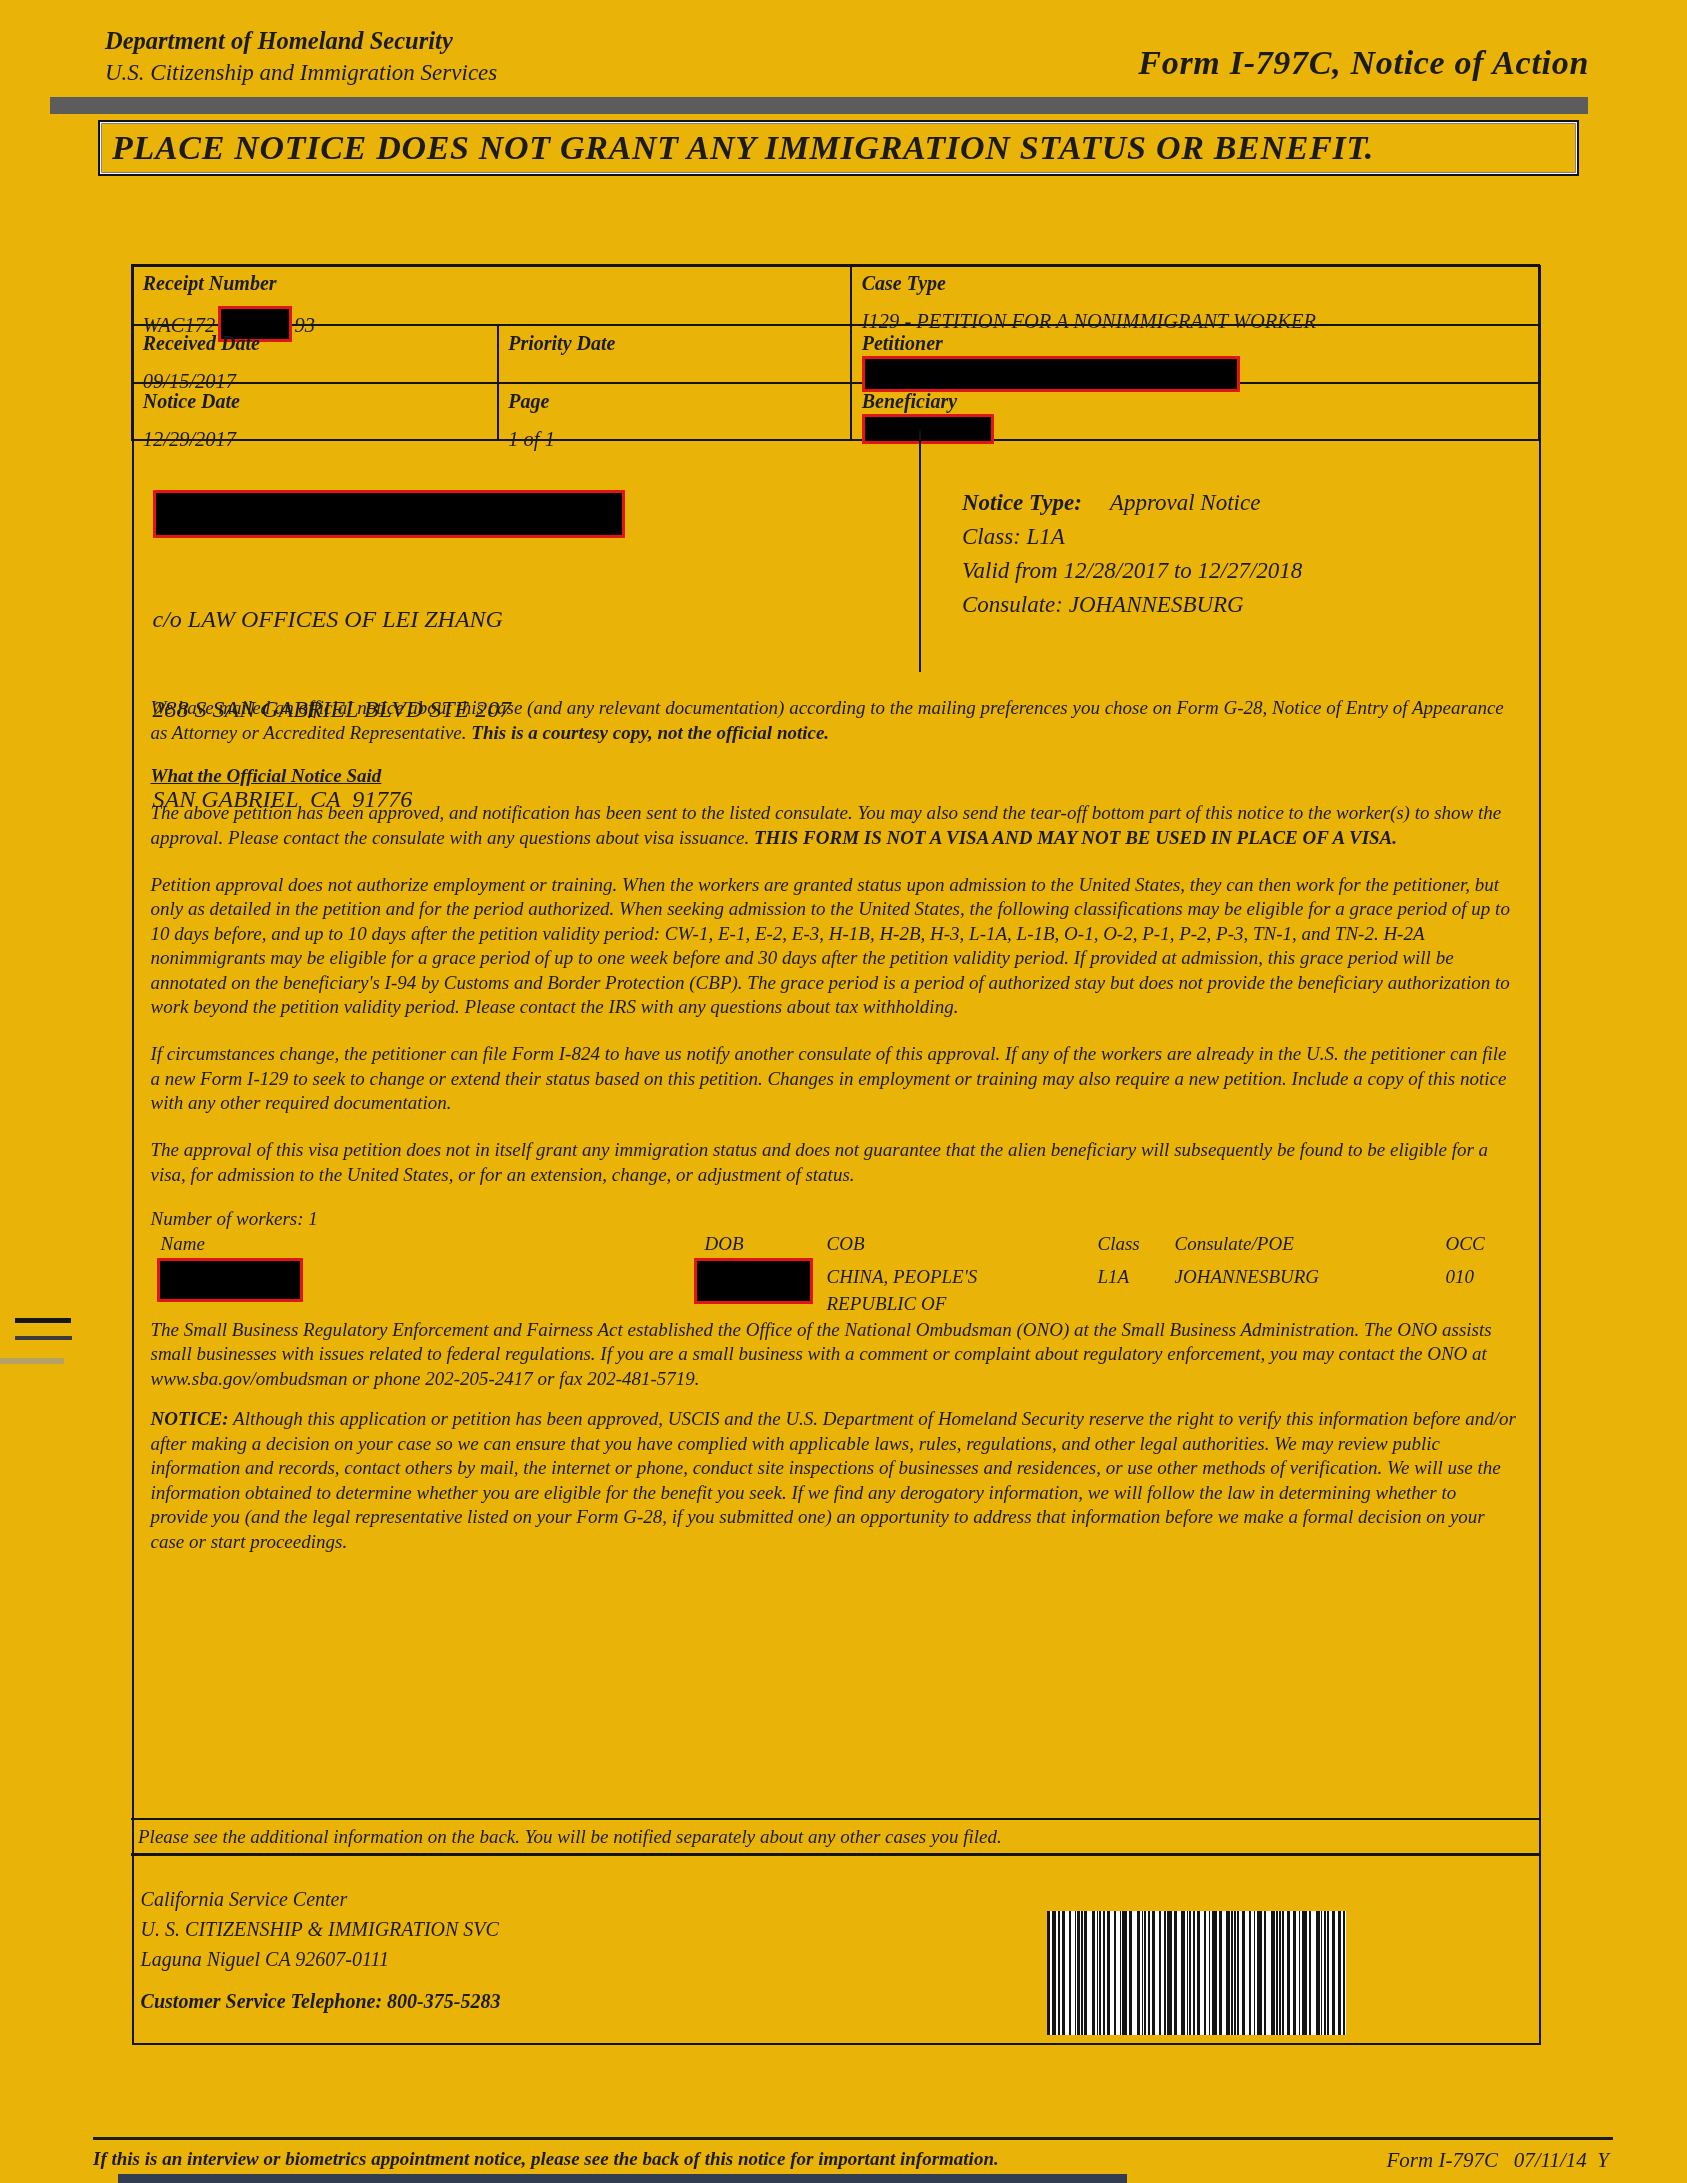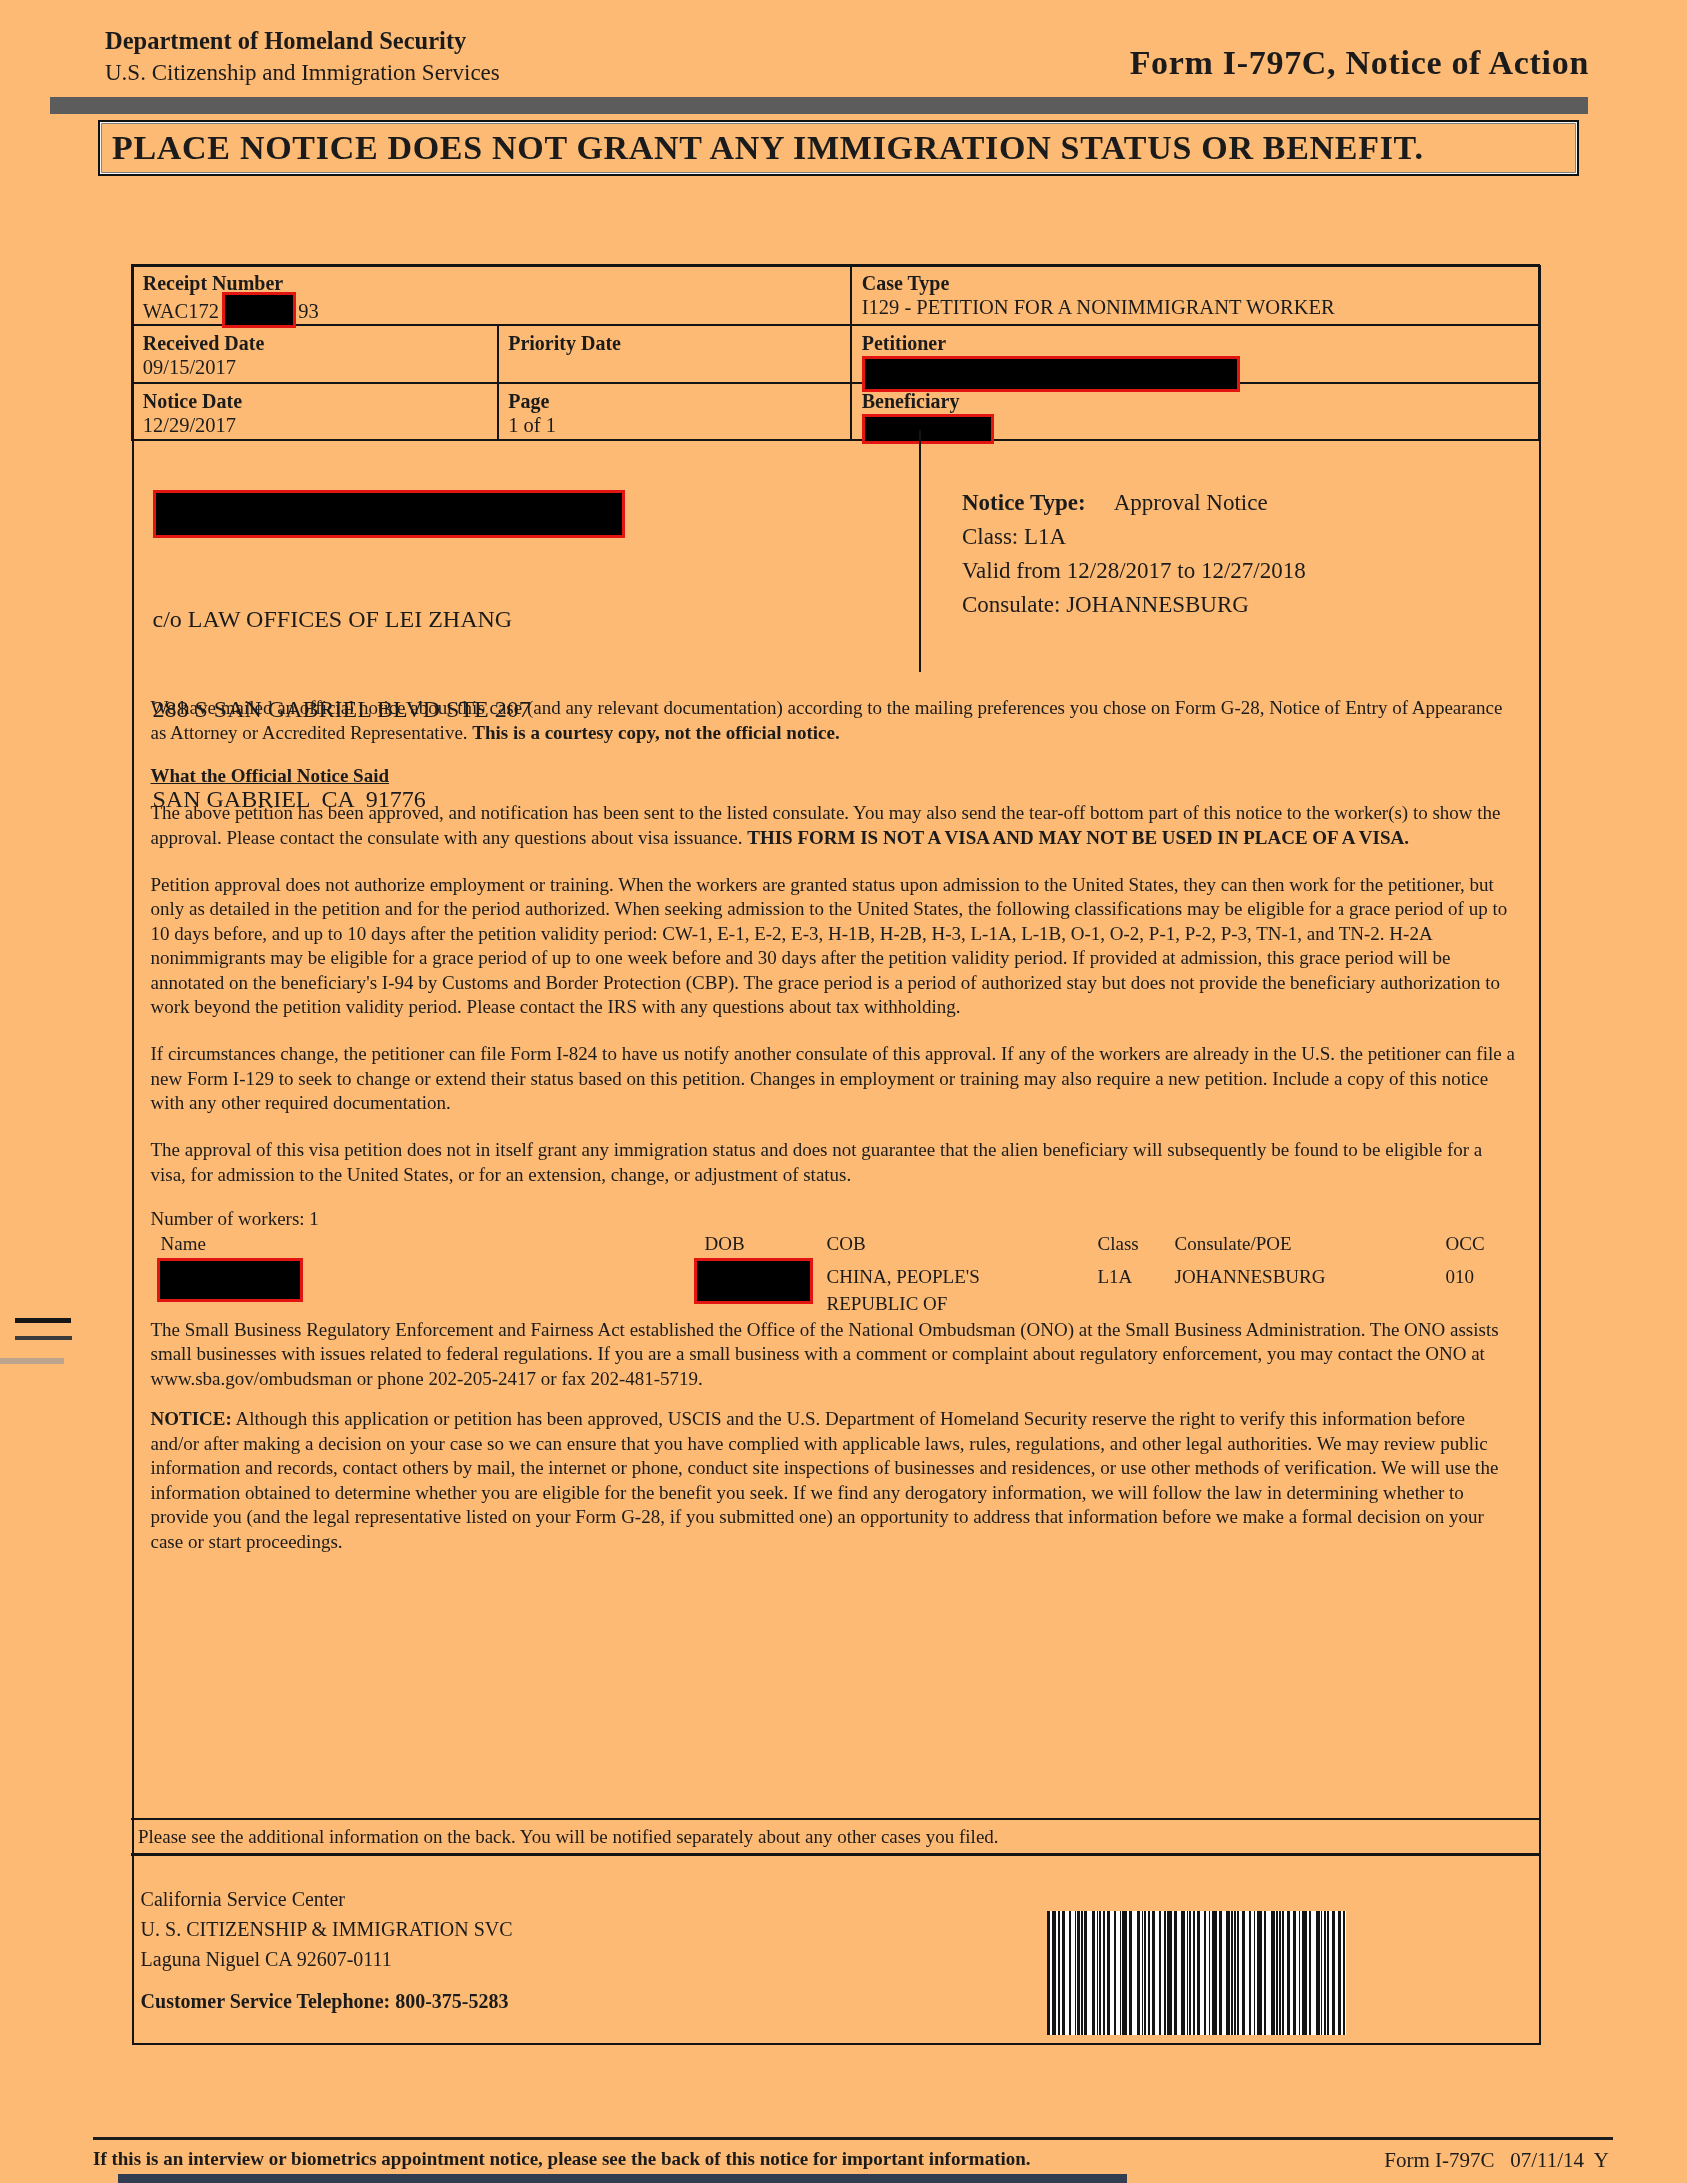--- a/index.html
+++ b/index.html
@@ -1,22 +1,23 @@
 <!DOCTYPE html>
 <html style="font-size:10.6px"><head>
 <meta charset="utf-8">
 <style>
   html,body{margin:0;padding:0;}
   .page{
     position:relative;
     width:1687px;height:2183px;
-    background:#fdba74;
+    background:#eab308;
     font-family:"Liberation Serif","DejaVu Serif",serif;
     color:#1b1b1b;
     overflow:hidden;
+    font-style:italic;
   }
   
   .agency{position:absolute;left:105px;top:25px;line-height:32px;}
   .agency .l1{font-weight:bold;font-size:24.5px;}
   .agency .l2{font-size:23px;}
   .form-title{position:absolute;right:98px;top:44px;font-size:34px;font-weight:bold;letter-spacing:0.7px;}
   .gray-bar{position:absolute;left:50px;top:97px;width:1538px;height:17px;background:#5c5c5c;}
   .banner{
     position:absolute;left:98px;top:120px;width:1481px;height:56px;
     border:2.6px solid #101010;box-shadow:inset 0 0 0 1.3px #f7f7f4, inset 0 0 0 2px #555;
@@ -28,21 +29,21 @@
     position:absolute;left:132px;top:265px;width:1409px;height:1780px;
     border:2.6px solid #141414;box-sizing:border-box;
   }
   
   .case-table{position:absolute;left:-2.6px;top:-2.6px;width:1409px;}
   .ct-row{display:flex;border:2.6px solid #141414;border-bottom:none;}
   .ct-row:last-child{border-bottom:2.6px solid #141414;}
   .ct-cell{box-sizing:border-box;padding:5.3px 9.3px 4px 9.3px;border-left:2.6px solid #141414;}
   .ct-cell:first-child{border-left:none;}
   .ct-label{font-size:20px;font-weight:bold;}
-  .ct-value{font-size:20.5px;margin-top:1px;display:flex;align-items:center;}
+  .ct-value{font-size:20.5px;margin-top:15px;display:flex;align-items:center;}
   .r1{height:58px;}.r2{height:56px;}.r3{height:55px;}
   .w-recd{width:364px;}.w-prio{width:354px;}.w-right{width:689px;}
   .w-receipt{width:718px;}
   
   .redact{background:#000;border:3.3px solid #e31511;box-sizing:border-box;}
   .rd-receipt{width:74px;height:36px;margin:-4px 2.6px 0 2.6px;}
   .rd-petitioner{width:378px;height:36px;margin-top:1.3px;}
   .rd-beneficiary{width:132px;height:30px;margin-top:1.3px;}
   .rd-address{position:absolute;left:18.5px;top:60px;width:472px;height:48px;}
   .rd-name{position:absolute;left:6.6px;top:26.5px;width:146px;height:44px;}

